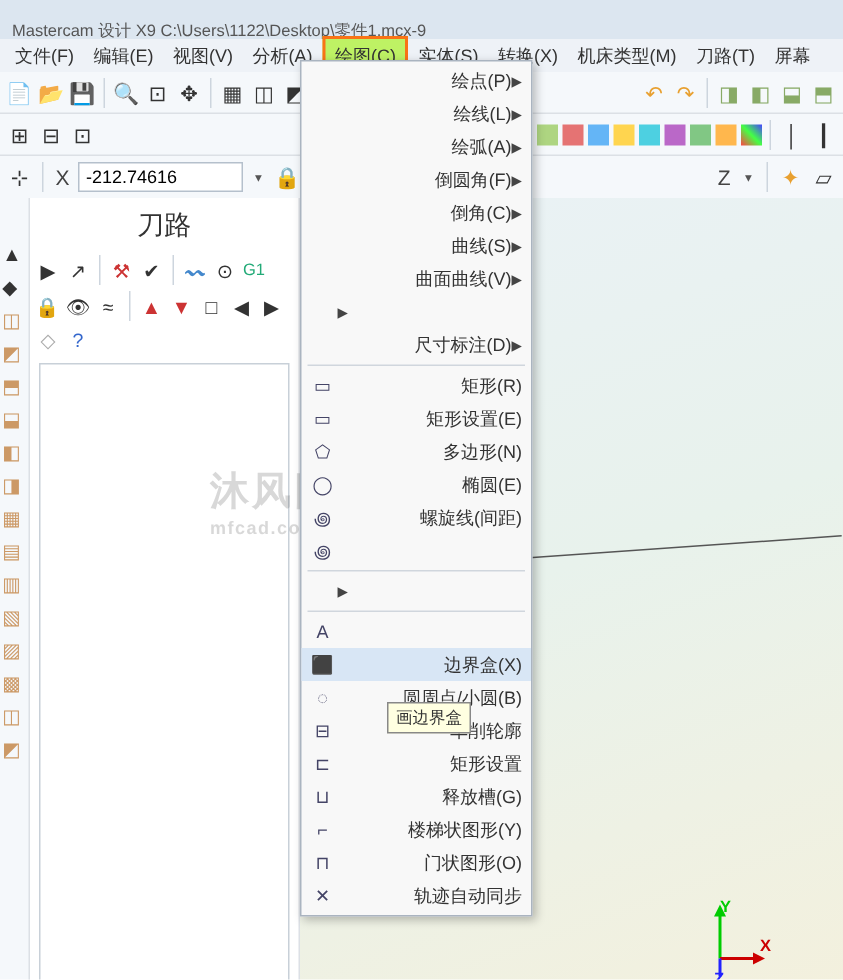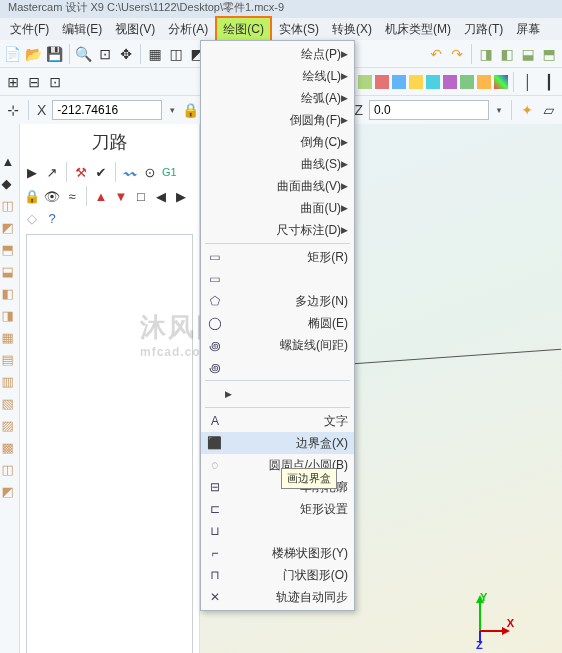--- a/index.html
+++ b/index.html
@@ -1,17 +1,17 @@
 <!DOCTYPE html>
 <html><head>
 <meta charset="utf-8">
 <style>
 * { box-sizing: border-box; margin: 0; padding: 0; font-family: "Microsoft YaHei", sans-serif; }
 body { width: 562px; height: 653px; background: #fff; overflow: hidden; position: relative; font-size: 12px; color: #333; }
-.titlebar { background: #dce6f0; height: 18px; padding: 0 8px; font-size: 11px; color: #555; white-space: nowrap; overflow: hidden; }
+.titlebar { background: #dce6f0; height: 18px; padding: 13px 8px; font-size: 11px; color: #555; white-space: nowrap; overflow: hidden; }
 .menubar { background: #eef2f7; height: 22px; display: flex; align-items: center; padding-left: 4px; gap: 1px; }
 .menubar span { padding: 3px 6px; cursor: default; }
 .menubar span.open { background: #bef264; border: 2px solid #f97316; }
 .toolbar { background: #f5f8fb; height: 28px; display: flex; align-items: center; padding: 0 4px; gap: 3px; border-bottom: 1px solid #dce0e5; }
 .toolbar2 { background: #f5f8fb; height: 28px; display: flex; align-items: center; padding: 0 4px; gap: 3px; border-bottom: 1px solid #dce0e5; }
 .ticon { width: 18px; height: 18px; display: inline-flex; align-items: center; justify-content: center; font-size: 14px; }
 .sep { width: 1px; height: 20px; background: #cdd5de; margin: 0 2px; }
 .coordbar { background: #f5f8fb; height: 28px; display: flex; align-items: center; padding: 0 4px; gap: 4px; }
 .coord-label { font-size: 14px; color: #444; padding: 0 2px; }
 .coord-input { width: 110px; height: 20px; border: 1px solid #b5c0cc; padding: 1px 4px; font-size: 12px; background: #fff; }
@@ -35,21 +35,21 @@
 .watermark { position: absolute; left: 140px; top: 310px; font-size: 26px; color: rgba(100,100,100,0.25); font-weight: bold; letter-spacing: 2px; pointer-events: none; z-index: 50; }
 .watermark small { font-size: 12px; display: block; letter-spacing: 1px; }
 
 .dropdown { position: absolute; left: 200px; top: 40px; width: 155px; background: #f8f8f8; border: 1px solid #aab4c0; box-shadow: 2px 2px 6px rgba(0,0,0,0.25); z-index: 100; padding: 2px 0; }
 .dropdown .item { display: flex; align-items: center; height: 22px; padding: 0 6px 0 4px; position: relative; text-align: right; }
 .dropdown .item:hover, .dropdown .item.hover { background: #d8e6f5; }
 .dropdown .item .ico { width: 20px; height: 16px; display: inline-flex; align-items: center; justify-content: center; font-size: 12px; color: #446; }
 .dropdown .item .lbl { flex: 1; font-size: 12px; }
 .dropdown .item .arr { font-size: 9px; color: #444; }
 .dropdown .divider { height: 1px; background: #d0d6dd; margin: 2px 4px; }
-.tooltip { position: absolute; left: 281px; top: 468px; background: #ffffe1; border: 1px solid #888; padding: 2px 5px; font-size: 11px; z-index: 200; }
+.tooltip { position: absolute; left: 258px; top: 468px; background: #ffffe1; border: 1px solid #888; padding: 2px 5px; font-size: 11px; z-index: 200; }
 
 
 .cb { width: 14px; height: 14px; }
 .c-lime { background: #aed581; } .c-yel { background: #ffd54f; }
 .c-red { background: #e57373; } .c-blu { background: #64b5f6; }
 .c-grn { background: #81c784; } .c-pur { background: #ba68c8; }
 .c-cyn { background: #4dd0e1; } .c-org { background: #ffb74d; }
 </style>
 </head>
 <body>
@@ -116,21 +116,20 @@
 <div class="coordbar">
   <span class="ticon">⊹</span>
   <span class="sep"></span>
   <span class="coord-label">X</span>
   <input class="coord-input" value="-212.74616" style="">
   <span class="dd">▾</span>
   <span class="ticon">🔒</span>
   <span class="coord-label">Y</span>
   <div style="flex:1"></div>
   <span class="coord-label">Z</span>
-  <input class="coord-input" style="width: 120px;" value="0.0">
   <span class="dd">▾</span>
   <span class="sep"></span>
   <span class="ticon" style="color:#e8a030">✦</span>
   <span class="ticon">▱</span>
 </div>
 
 <div class="main">
   <div class="leftcol">
     <span class="lb">▲</span>
     <span class="lb">◆</span>
@@ -227,35 +226,35 @@
       <span class="lbl">曲线(S)</span>
       <span class="arr">▶</span>
     </div>
     <div class="item">
       <span class="ico"></span>
       <span class="lbl">曲面曲线(V)</span>
       <span class="arr">▶</span>
     </div>
     <div class="item">
       <span class="ico"></span>
-      <span class="lbl">曲面(U)</span>
       <span class="arr">▶</span>
     </div>
     <div class="item">
       <span class="ico"></span>
       <span class="lbl">尺寸标注(D)</span>
       <span class="arr">▶</span>
     </div>
     <div class="divider"></div>
     <div class="item">
       <span class="ico">▭</span>
       <span class="lbl">矩形(R)</span>
     </div>
     <div class="item">
       <span class="ico">▭</span>
+      <span class="lbl">矩形设置(E)</span>
     </div>
     <div class="item">
       <span class="ico">⬠</span>
       <span class="lbl">多边形(N)</span>
     </div>
     <div class="item">
       <span class="ico">◯</span>
       <span class="lbl">椭圆(E)</span>
     </div>
     <div class="item">
@@ -266,40 +265,40 @@
       <span class="ico">꩜</span>
     </div>
     <div class="divider"></div>
     <div class="item">
       <span class="ico"></span>
       <span class="arr">▶</span>
     </div>
     <div class="divider"></div>
     <div class="item">
       <span class="ico">A</span>
-      <span class="lbl">文字</span>
     </div>
     <div class="item hover">
       <span class="ico">⬛</span>
       <span class="lbl">边界盒(X)</span>
     </div>
     <div class="item">
       <span class="ico">◌</span>
       <span class="lbl">圆周点/小圆(B)</span>
     </div>
     <div class="item">
       <span class="ico">⊟</span>
       <span class="lbl">车削轮廓</span>
     </div>
     <div class="item">
       <span class="ico">⊏</span>
       <span class="lbl">矩形设置</span>
     </div>
     <div class="item">
       <span class="ico">⊔</span>
+      <span class="lbl">释放槽(G)</span>
     </div>
     <div class="item">
       <span class="ico">⌐</span>
       <span class="lbl">楼梯状图形(Y)</span>
     </div>
     <div class="item">
       <span class="ico">⊓</span>
       <span class="lbl">门状图形(O)</span>
     </div>
     <div class="item">

